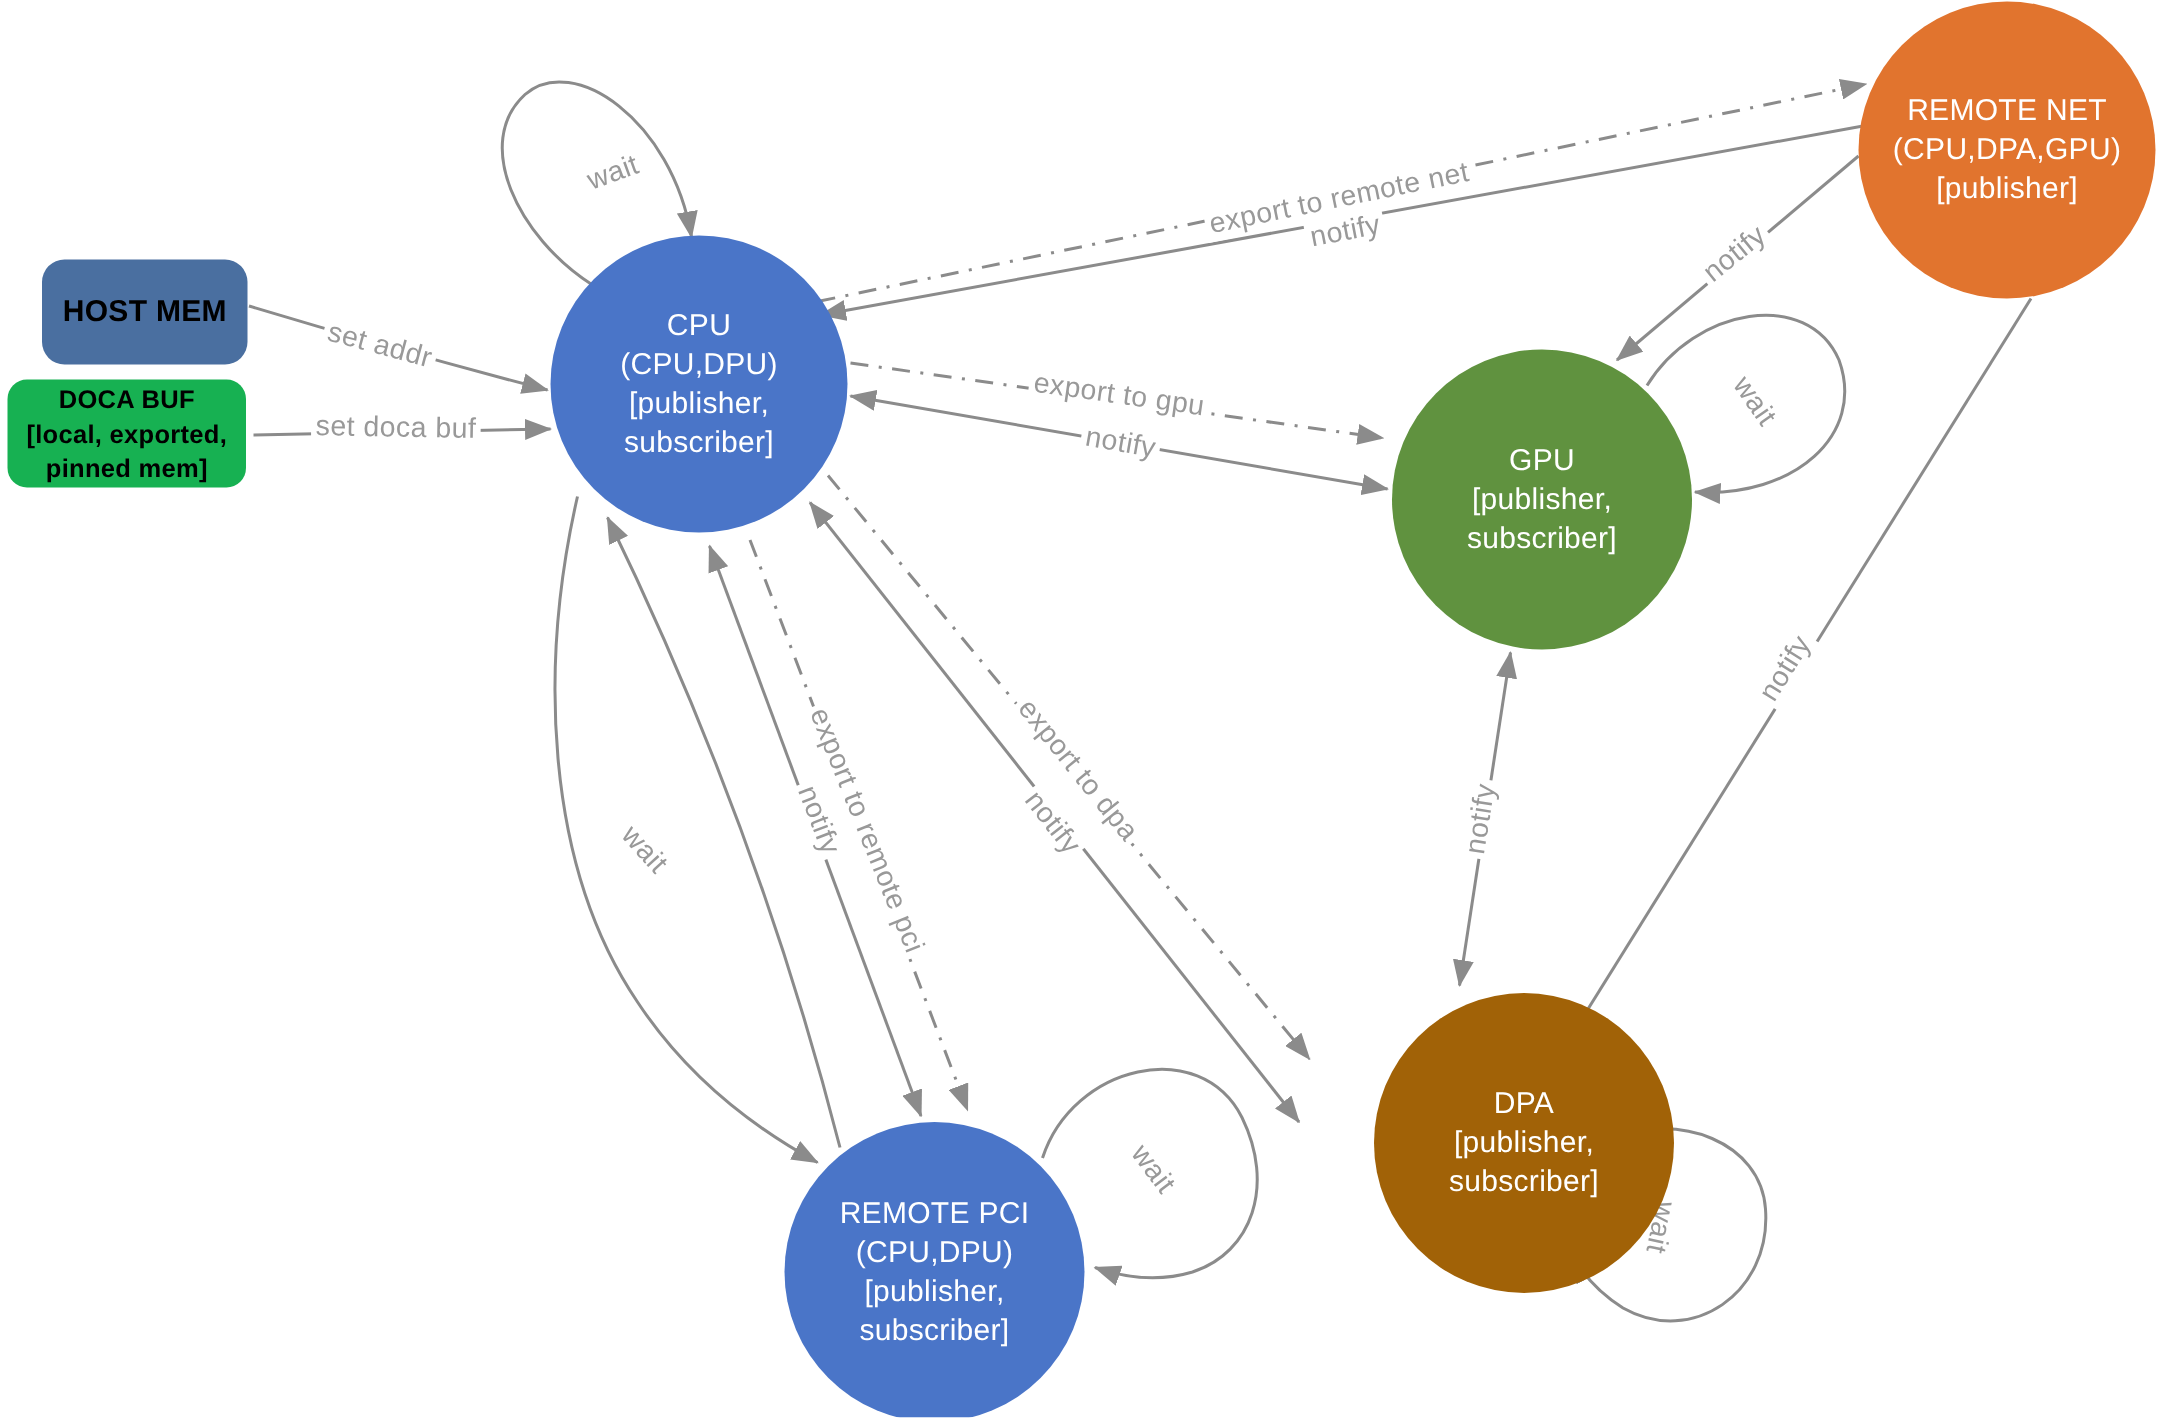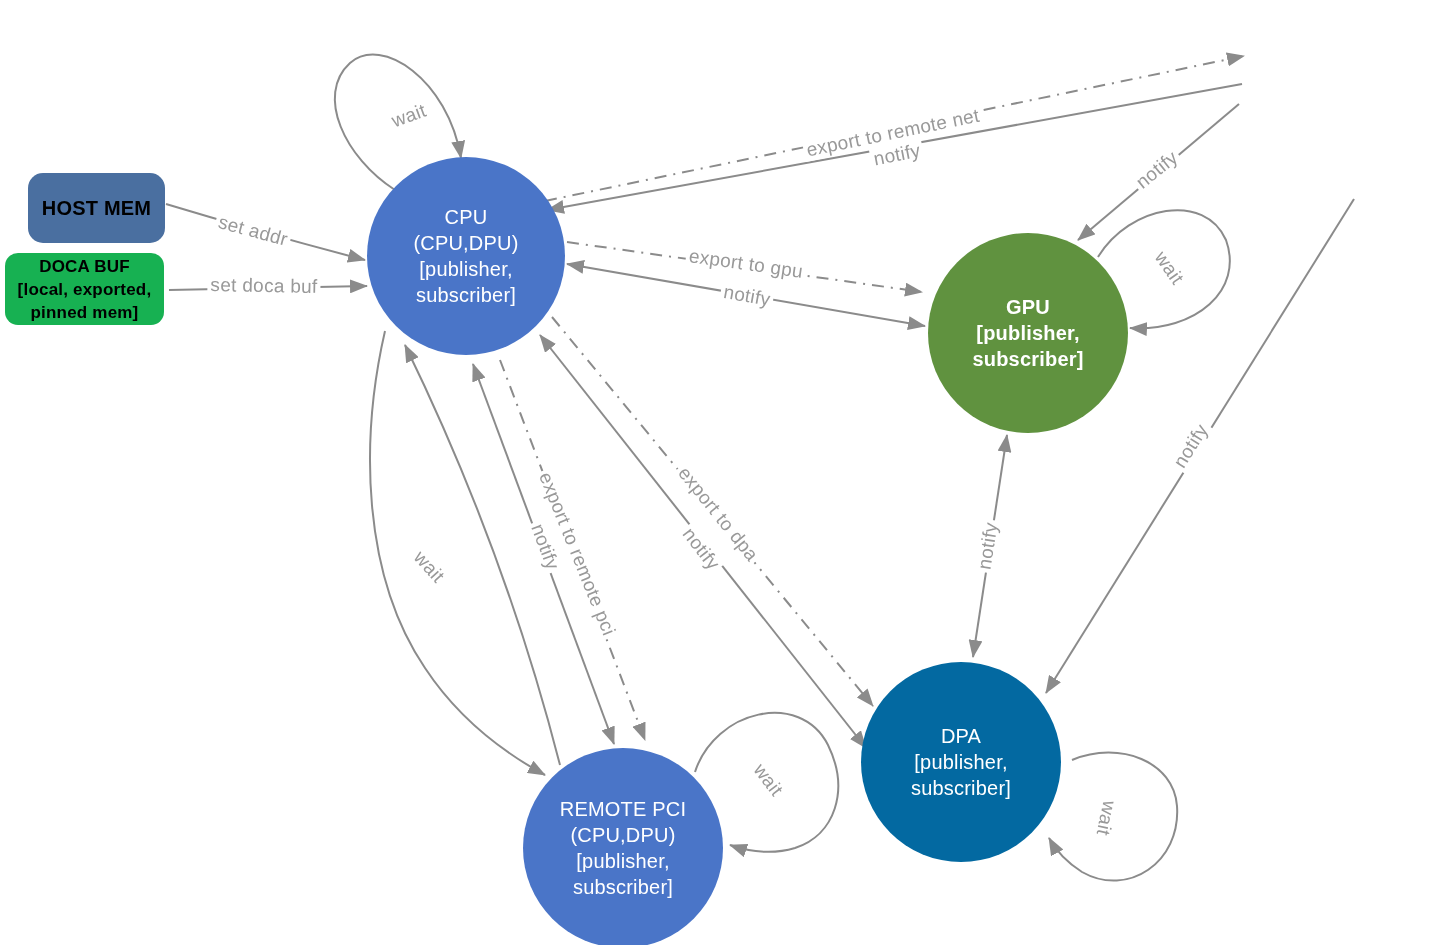--- a/index.html
+++ b/index.html
@@ -90,28 +90,33 @@
 pinned mem]</div>
   </div>
 
   <div class="node circle" id="node-cpu" style="left: 367px; top: 157px; width: 198px; height: 198px; background-color: rgb(74, 117, 200);">
     <div class="lbl">CPU
 (CPU,DPU)
 [publisher,
 subscriber]</div>
   </div>
 
+  <div class="node circle" id="node-remote-net" style="left: 1239px; top: 1px; width: 198px; height: 198px; background-color: rgb(225, 116, 46);">
+    <div class="lbl">REMOTE NET
+(CPU,DPA,GPU)
+[publisher]</div>
+  </div>
 
-  <div class="node circle" id="node-gpu" style="left: 928px; top: 233px; width: 200px; height: 200px; background-color: rgb(96, 146, 63); font-weight: bold;">
+  <div class="node circle" id="node-gpu" style="left: 928px; top: 233px; width: 200px; height: 200px; background-color: rgb(96, 146, 63);">
     <div class="lbl">GPU
 [publisher,
 subscriber]</div>
   </div>
 
-  <div class="node circle" id="node-dpa" style="left: 861px; top: 662px; width: 200px; height: 200px; background-color: #0369a1;">
+  <div class="node circle" id="node-dpa" style="left: 916px; top: 662px; width: 200px; height: 200px; background-color: #a16207;">
     <div class="lbl">DPA
 [publisher,
 subscriber]</div>
   </div>
 
   <div class="node circle" id="node-remote-pci" style="left: 523px; top: 748px; width: 200px; height: 200px; background-color: rgb(74, 117, 200);">
     <div class="lbl">REMOTE PCI
 (CPU,DPU)
 [publisher,
 subscriber]</div>

